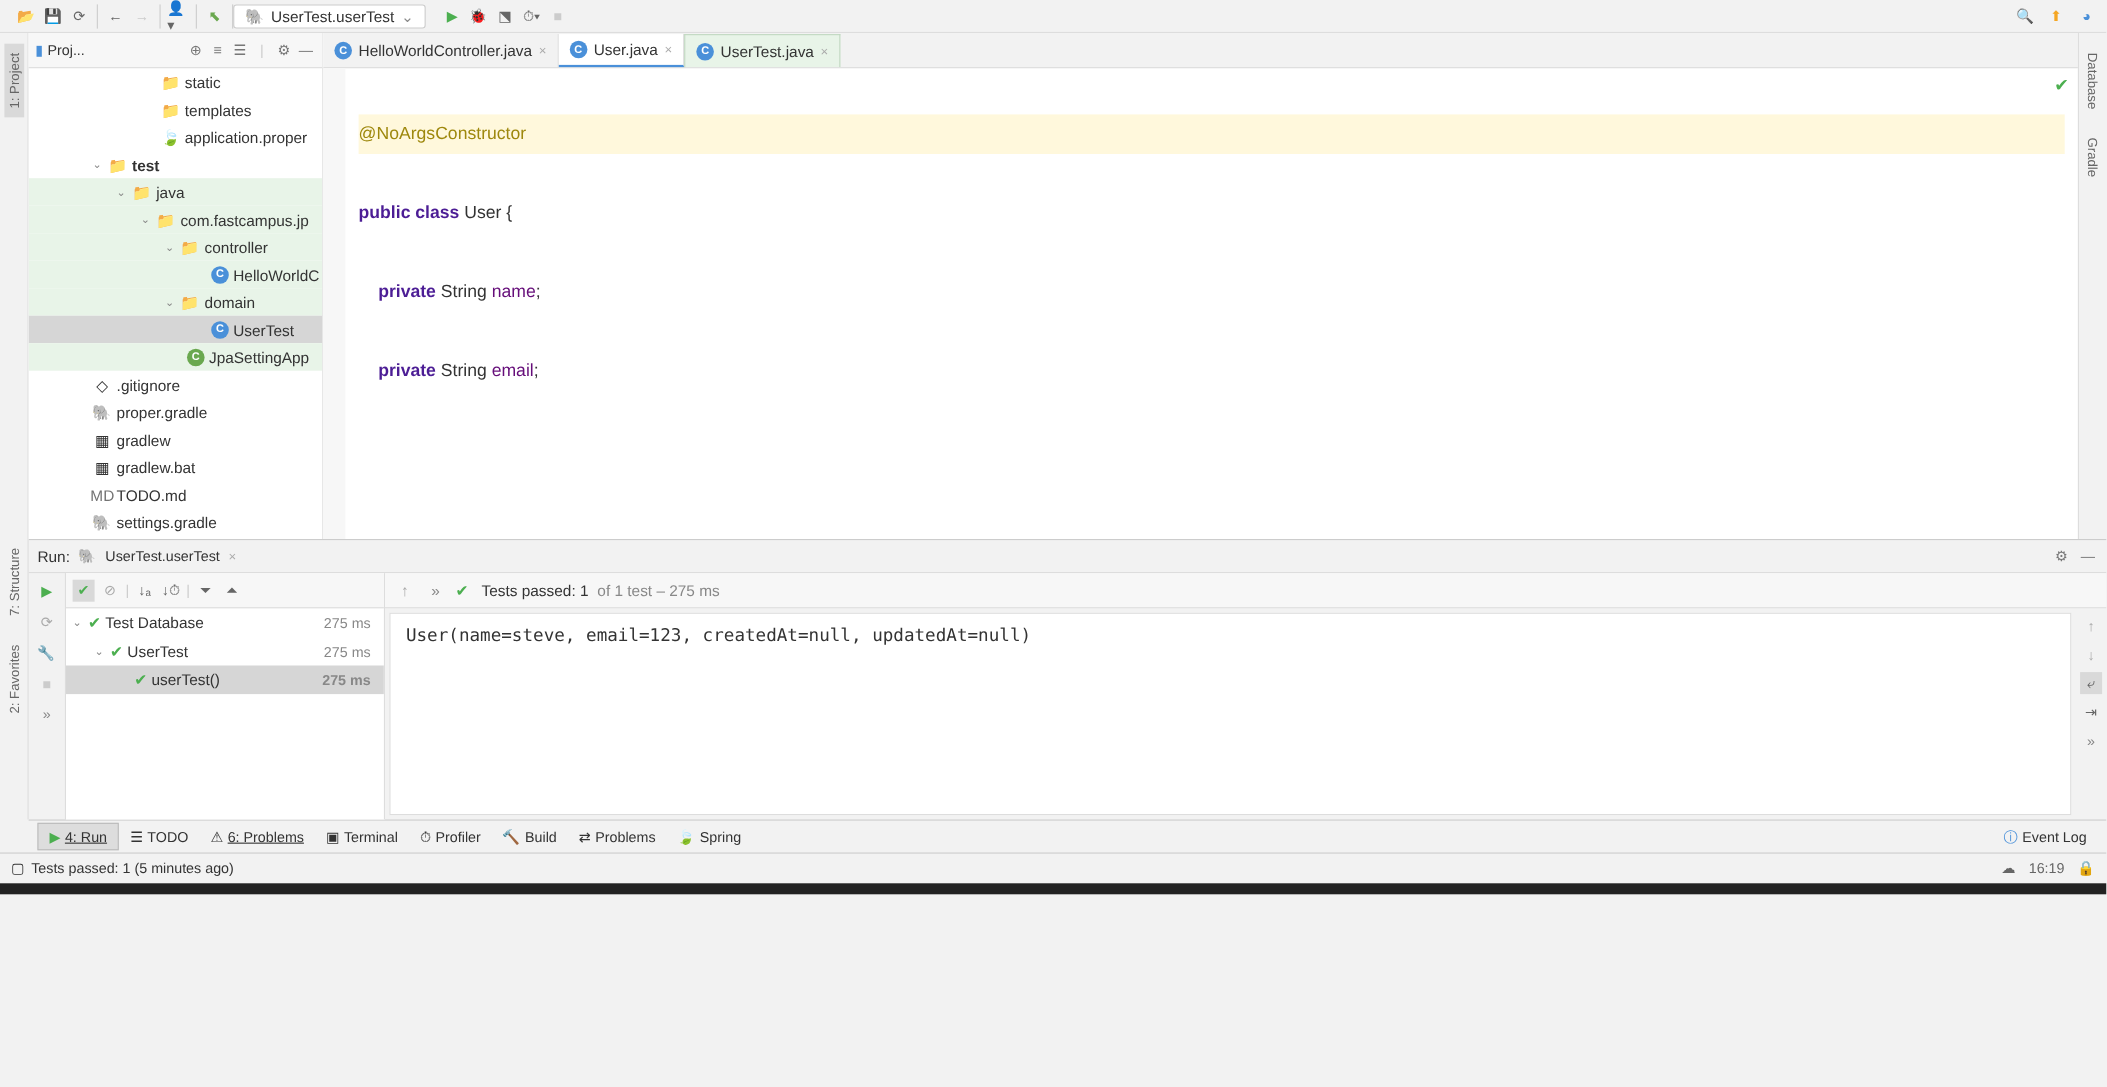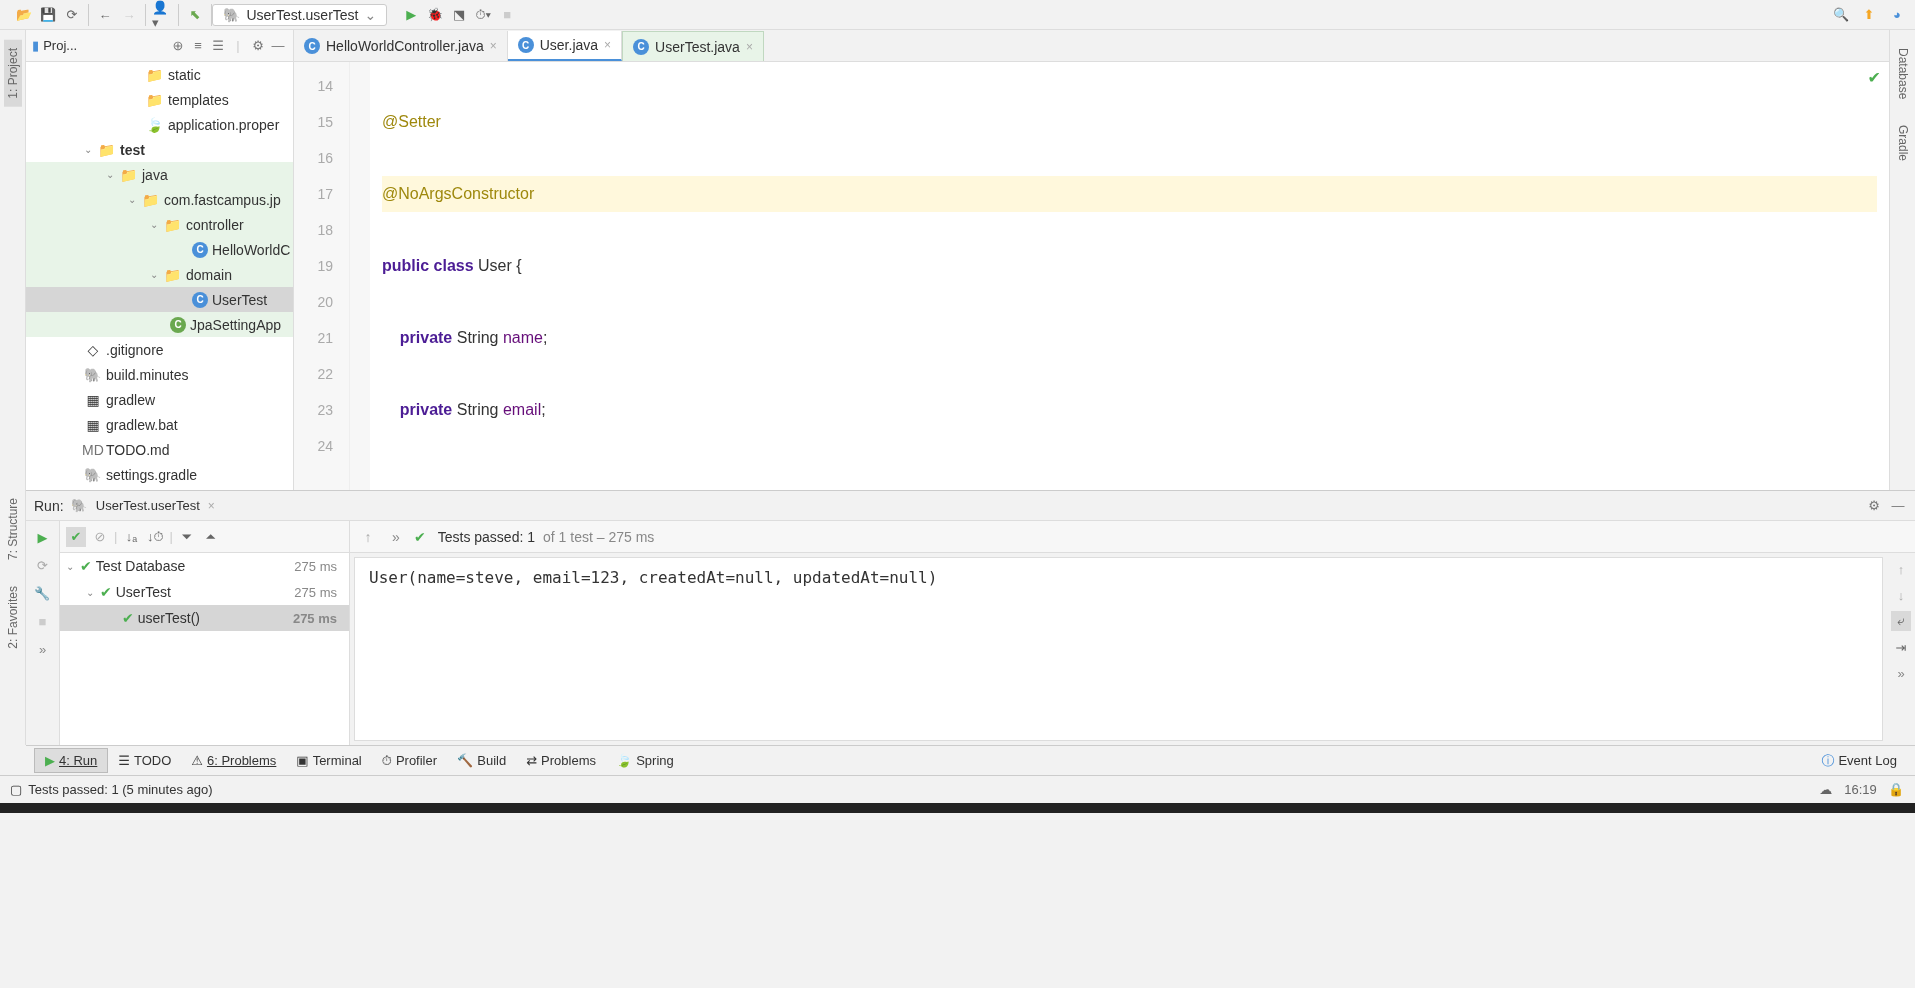--- a/index.html
+++ b/index.html
@@ -198,21 +198,21 @@
       <div class="tree-item highlighted" style="padding-left:144px">
           <span class="class-icon green">C</span>
           <span style="margin-left:4px">JpaSettingApp</span>
         </div>
       <div class="tree-item" style="padding-left:58px">
           <span class="tree-icon">◇</span>
           <span>.gitignore</span>
         </div>
       <div class="tree-item" style="padding-left:58px">
           <span class="tree-icon">🐘</span>
-          <span>build.minutes</span>
+          <span>proper.gradle</span>
         </div>
       <div class="tree-item" style="padding-left:58px">
           <span class="tree-icon">▦</span>
           <span>gradlew</span>
         </div>
       <div class="tree-item" style="padding-left:58px">
           <span class="tree-icon">▦</span>
           <span>gradlew.bat</span>
         </div>
       <div class="tree-item" style="padding-left:58px">
@@ -238,36 +238,22 @@
           <span>User.java</span>
           <span class="tab-close">×</span>
         </div>
       <div class="editor-tab user-active">
           <span class="class-icon">C</span>
           <span>UserTest.java</span>
           <span class="tab-close">×</span>
         </div>
     </div>
     <div class="editor-content">
-      <div class="gutter">
-        <div>14</div>
-          <div>15</div>
-          <div>16</div>
-          <div>17</div>
-          <div>18</div>
-          <div>19</div>
-          <div>20</div>
-          <div>21</div>
-          <div>22</div>
-          <div>23</div>
-          <div>24</div>
-      </div>
       <div class="gutter2"></div>
       <div class="code">
-<div class="code-line"><span class="ann">@Setter</span></div>
 <div class="code-line hl"><span class="ann">@NoArgsConstructor</span></div>
 <div class="code-line"><span class="kw">public</span> <span class="kw">class</span> <span>User {</span></div>
 <div class="code-line">    <span class="kw">private</span> <span class="type">String</span> <span class="field">name</span><span>;</span></div>
 <div class="code-line">    <span class="kw">private</span> <span class="type">String</span> <span class="field">email</span><span>;</span></div>
 
 
 
 
 
       </div>

